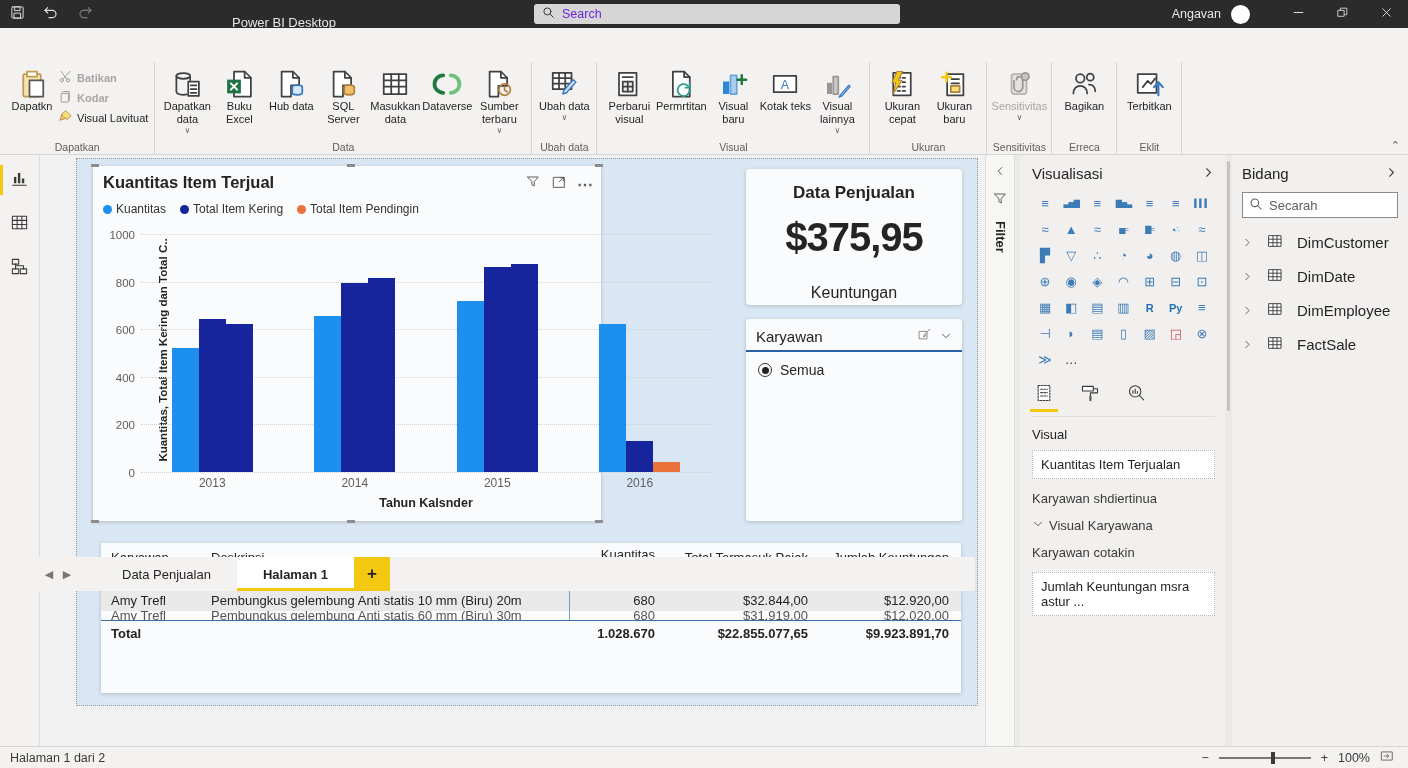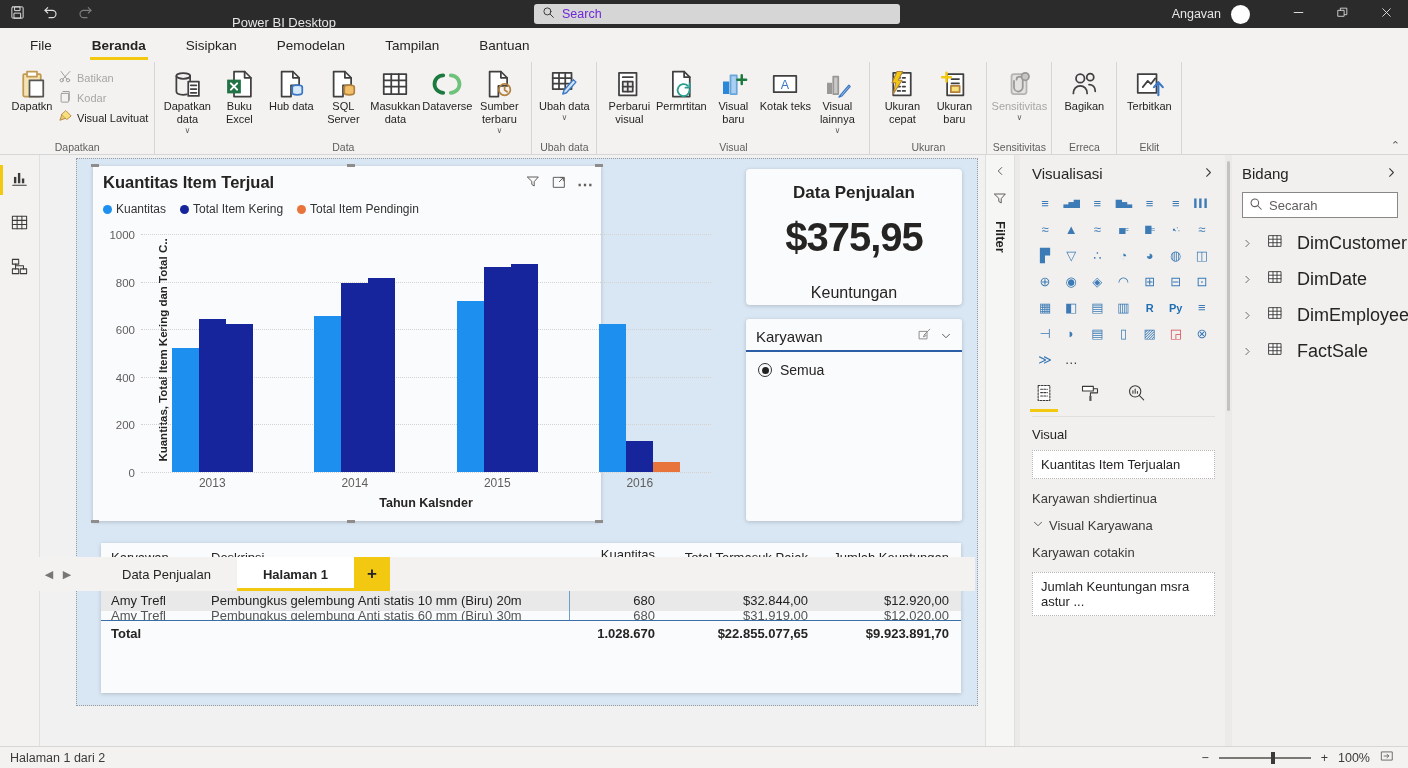--- a/index.html
+++ b/index.html
@@ -35,21 +35,21 @@
           border-right:1px solid #d8d6d4;}
   .rgroup:last-child{border-right:none;}
   .glabel{position:absolute;left:0;right:0;bottom:1px;text-align:center;font-size:10.5px;color:#605e5c;}
   .rbtn{width:52px;display:flex;flex-direction:column;align-items:center;text-align:center;
         font-size:11px;line-height:1.18;padding-top:2px;cursor:default;}
   .rbtn .ric{height:32px;display:flex;align-items:center;justify-content:center;}
   .rbtn.disabled{color:#a8a6a4;}
   .caret{font-size:8px;color:#605e5c;}
   .smallstack{display:flex;flex-direction:column;justify-content:flex-start;gap:3px;padding-top:3px;}
   .sbtn{display:flex;align-items:center;gap:4px;font-size:11px;white-space:nowrap;}
-  .sbtn.disabled{color:#a8a6a4;}
+  .sbtn.disabled{color:#a8a6a4;font-weight:bold;}
   .ribbon-collapse{position:absolute;right:8px;bottom:2px;color:#605e5c;font-size:11px;}
 
   
   .main{position:absolute;left:0;top:155px;width:1408px;height:591px;display:flex;}
   .sidebar{width:40px;background:#f3f2f1;border-right:1px solid #e1dfdd;padding-top:6px;}
   .sb-item{position:relative;height:38px;display:flex;align-items:center;justify-content:center;margin-bottom:6px;}
   .sb-item.active::before{content:"";position:absolute;left:0;top:4px;bottom:4px;width:3px;background:#f2c811;}
 
   .canvas{position:relative;width:945px;height:591px;background:#f1f1f1;}
   .page{position:absolute;left:36px;top:3px;width:902px;height:548px;background:#d9e6f3;
@@ -128,21 +128,21 @@
   .viz-tab.active::after{content:"";position:absolute;left:-2px;right:-2px;bottom:0;height:3px;background:#f2c811;}
   .viz-section{font-size:13px;color:#252423;margin:10px 0 8px 0;}
   .well{background:#fff;border:1px dotted #b8b6b4;padding:6px 8px;font-size:13px;color:#252423;margin-bottom:12px;}
   .viz-row{font-size:13px;color:#3b3a39;margin-bottom:12px;display:flex;align-items:center;gap:5px;}
 
   
   .fieldspanel{width:176px;background:#f1f0ef;padding:10px 10px 0 10px;}
   .search-box{margin-top:10px;height:26px;background:#fff;border:1px solid #8a8886;display:flex;
               align-items:center;gap:6px;padding:0 6px;}
   .search-box span{font-size:13px;color:#605e5c;}
-  .ftable{display:flex;align-items:center;gap:14px;font-size:18px;color:#252423;margin-top:15px;}
+  .ftable{display:flex;align-items:center;gap:14px;font-size:15px;color:#252423;margin-top:15px;}
 
   
   .pagebar{position:absolute;left:0;top:557px;width:975px;height:34px;display:flex;align-items:center;
            background:#f3f2f1;padding-left:40px;}
   .nav-ar{width:18px;text-align:center;color:#797775;font-size:11px;}
   .ptab{height:34px;display:flex;align-items:center;justify-content:center;font-size:13px;padding:0 26px;position:relative;}
   .ptab.active{background:#fff;font-weight:bold;}
   .ptab.active::after{content:"";position:absolute;left:0;right:0;bottom:0;height:3px;background:#f2c811;}
   .addtab{width:36px;height:34px;background:#f2c811;display:flex;align-items:center;justify-content:center;
           font-size:17px;font-weight:bold;color:#252423;}
@@ -204,28 +204,20 @@
             </svg></span>
         </div>
       <div class="winbtn">
           <span><svg width="13" height="13" viewBox="0 0 24 24" fill="none" stroke="#e0e0e0" stroke-width="1.7" stroke-linecap="round" stroke-linejoin="round">
               <path d="M5 5 L19 19 M19 5 L5 19"></path>
             </svg></span>
         </div>
     </div>
   </div>
 
-  <div class="menubar" id="menubar">
-      <div class="menu-item">File</div>
-      <div class="menu-item active">Beranda</div>
-      <div class="menu-item">Sisipkan</div>
-      <div class="menu-item">Pemodelan</div>
-      <div class="menu-item">Tampilan</div>
-      <div class="menu-item">Bantuan</div>
-    </div>
 
   <div class="ribbon" id="ribbon">
       <div class="rgroup">
         <div class="rbtn">
           <span class="ric">
             <svg width="30" height="30" viewBox="0 0 24 24" fill="none" stroke="#404040" stroke-width="1.4" stroke-linecap="round" stroke-linejoin="round">
               <rect x="5" y="4" width="14" height="18" rx="1" fill="#f6e3b4" stroke="#c19a51"></rect>
               <rect x="8" y="2" width="8" height="4" fill="#fff" stroke="#c19a51"></rect>
               <rect x="10" y="9" width="11" height="13" fill="#fff" stroke="#555"></rect>
             </svg>

